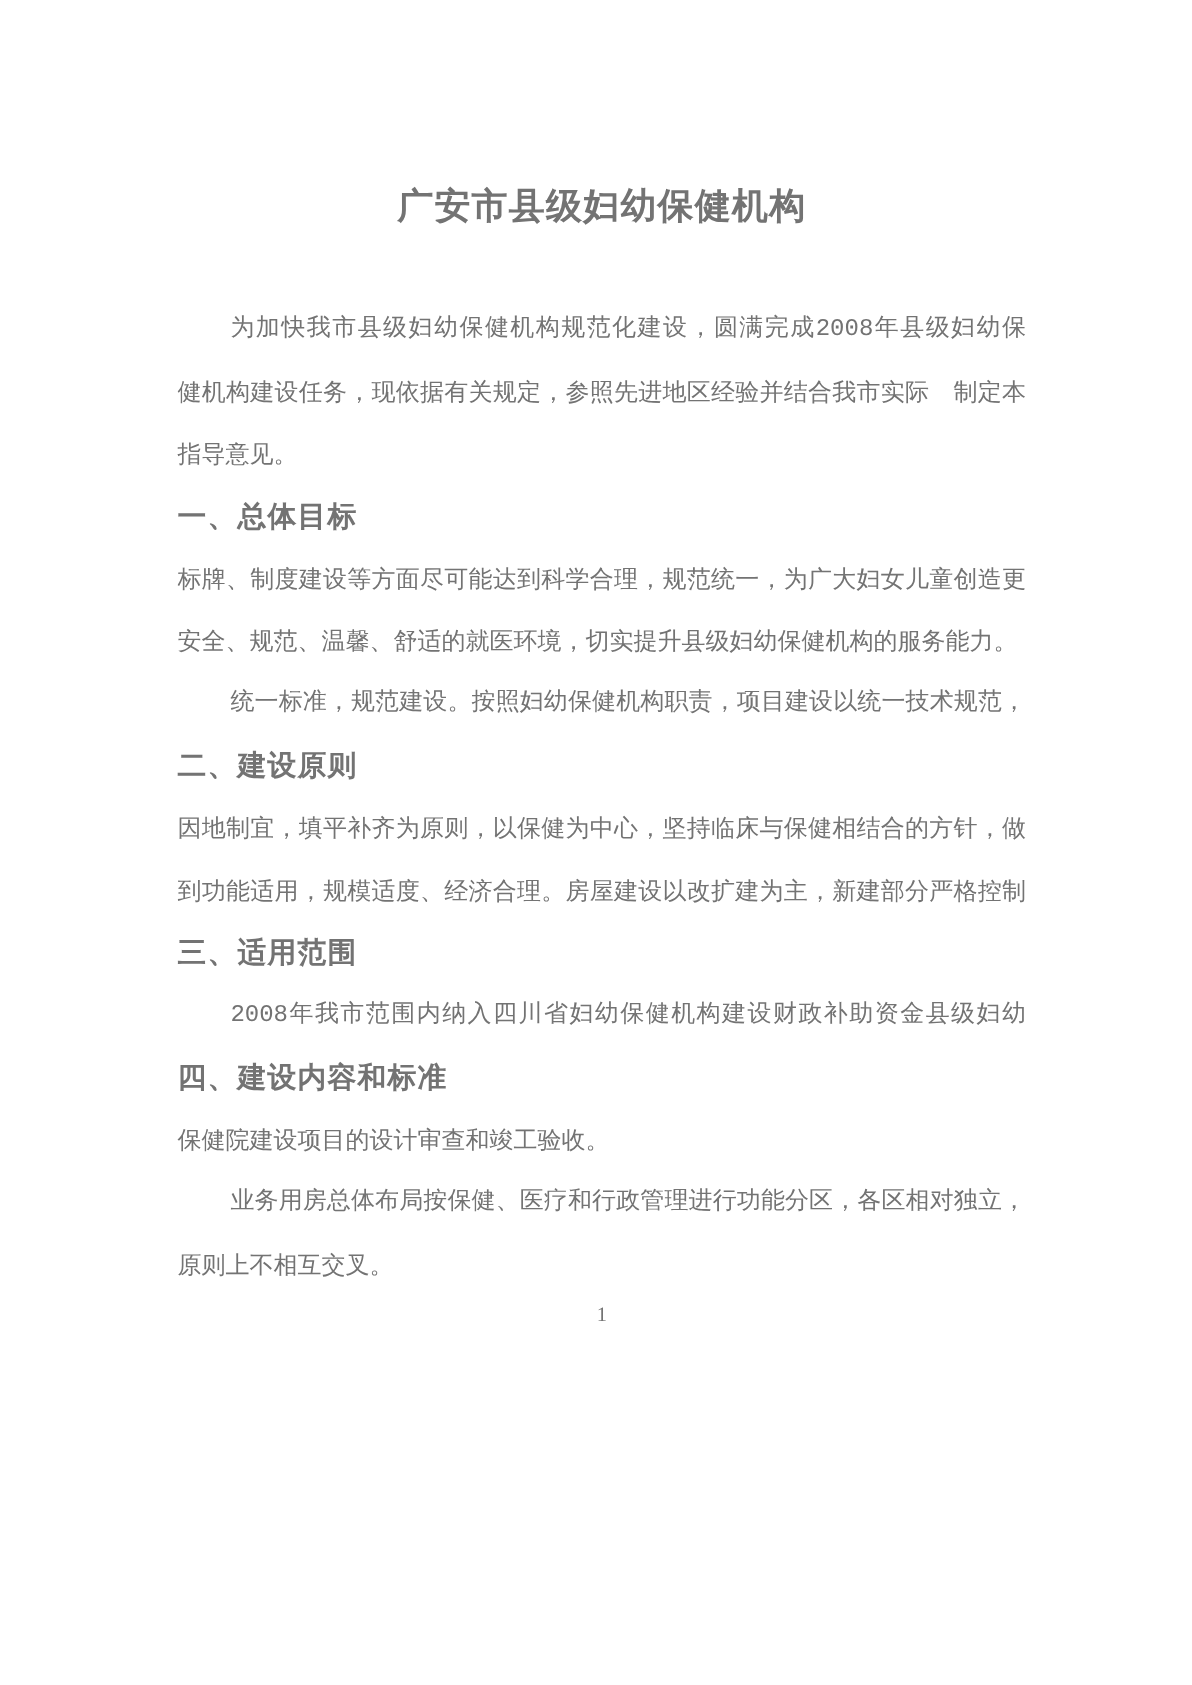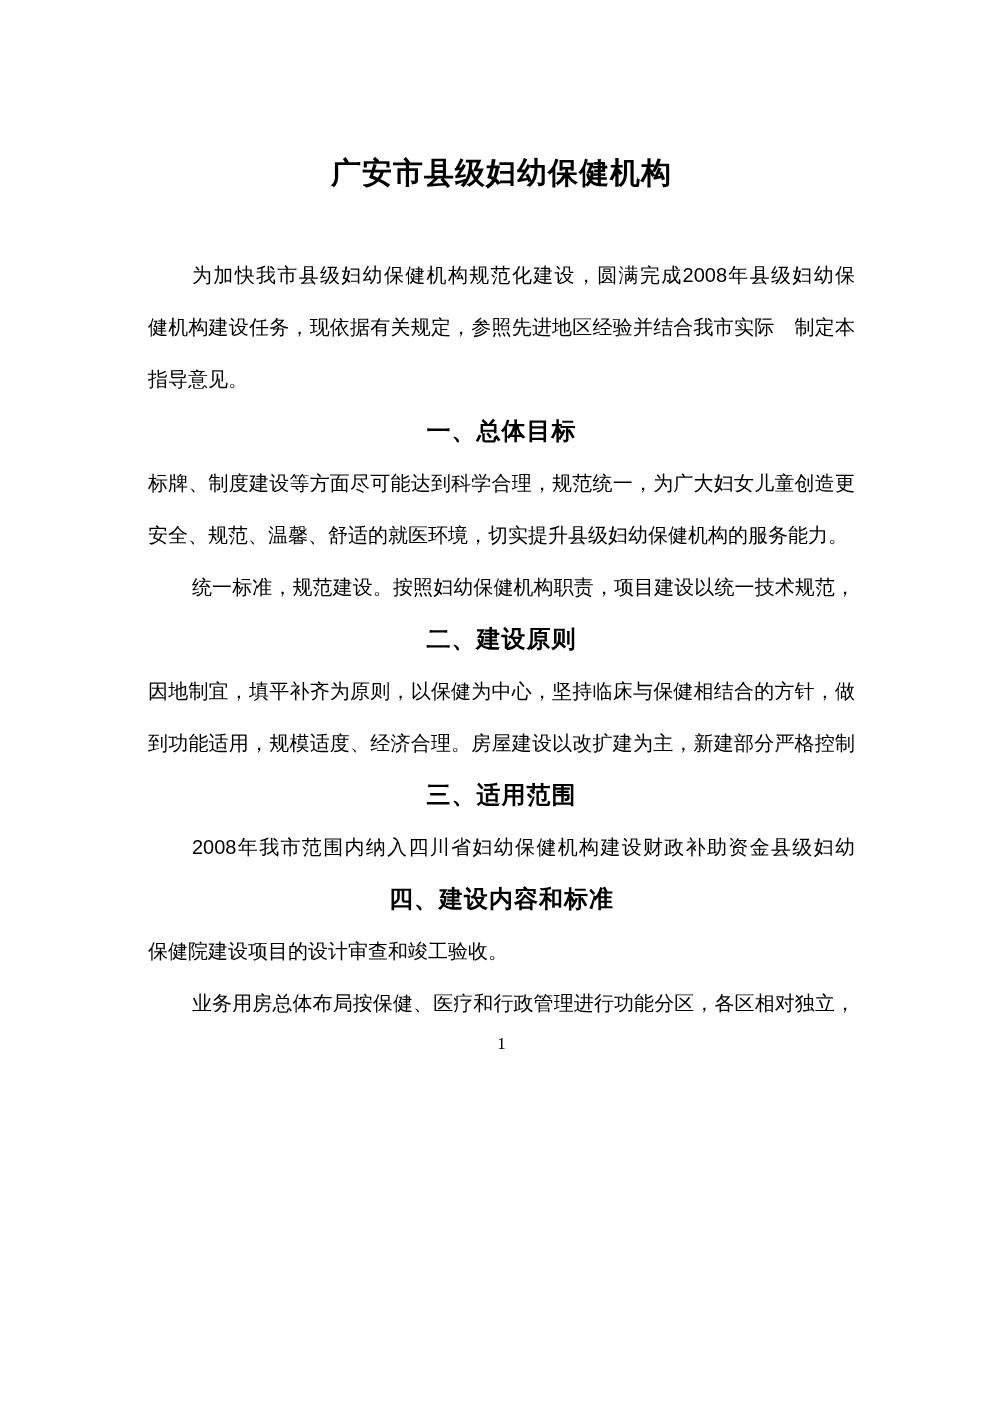--- a/index.html
+++ b/index.html
@@ -6,21 +6,21 @@
     margin: 0;
     padding: 0;
     background: #ffffff;
   }
   .page {
     position: relative;
     width: 993px;
     height: 1380px;
     margin: 0 auto;
     background: #ffffff;
-    color: #000000;
+    color: #737373;
     font-family: "Liberation Sans", "DejaVu Sans", sans-serif;
     overflow: hidden;
     box-sizing: border-box;
     padding: 145px 138px 0 148px;
   }
   .title-block {
     text-align: center;
   }
   .title-line {
     height: 55px;
@@ -40,23 +40,23 @@
     white-space: nowrap;
   }
   .jl {
     text-align: justify;
     text-align-last: justify;
     white-space: normal;
     overflow: hidden;
   }
   .indent {
     text-indent: 44px;
+    font-family: Liberation Mono, monospace;
   }
   .heading {
-    text-align: center;
     font-weight: bold;
     font-size: 24px;
     letter-spacing: 1px;
   }
   .footer {
     margin-top: 2px;
     text-align: center;
     font-size: 17px;
     line-height: 26px;
     font-family: "Liberation Serif", "DejaVu Serif", serif;
@@ -80,19 +80,20 @@
     <div class="ln">安全、规范、温馨、舒适的就医环境，切实提升县级妇幼保健机构的服务能力。</div>
     <div class="ln jl indent">统一标准，规范建设。按照妇幼保健机构职责，项目建设以统一技术规范，</div>
     <div class="ln heading">二、建设原则</div>
     <div class="ln jl">因地制宜，填平补齐为原则，以保健为中心，坚持临床与保健相结合的方针，做</div>
     <div class="ln jl">到功能适用，规模适度、经济合理。房屋建设以改扩建为主，新建部分严格控制</div>
     <div class="ln heading">三、适用范围</div>
     <div class="ln jl indent">2008年我市范围内纳入四川省妇幼保健机构建设财政补助资金县级妇幼</div>
     <div class="ln heading">四、建设内容和标准</div>
     <div class="ln">保健院建设项目的设计审查和竣工验收。</div>
     <div class="ln jl indent">业务用房总体布局按保健、医疗和行政管理进行功能分区，各区相对独立，</div>
+    <div class="ln">原则上不相互交叉。</div>
   </div>
 
   <div class="footer">
     <span>1</span>
   </div>
 
 </div>
 
 </body></html>

